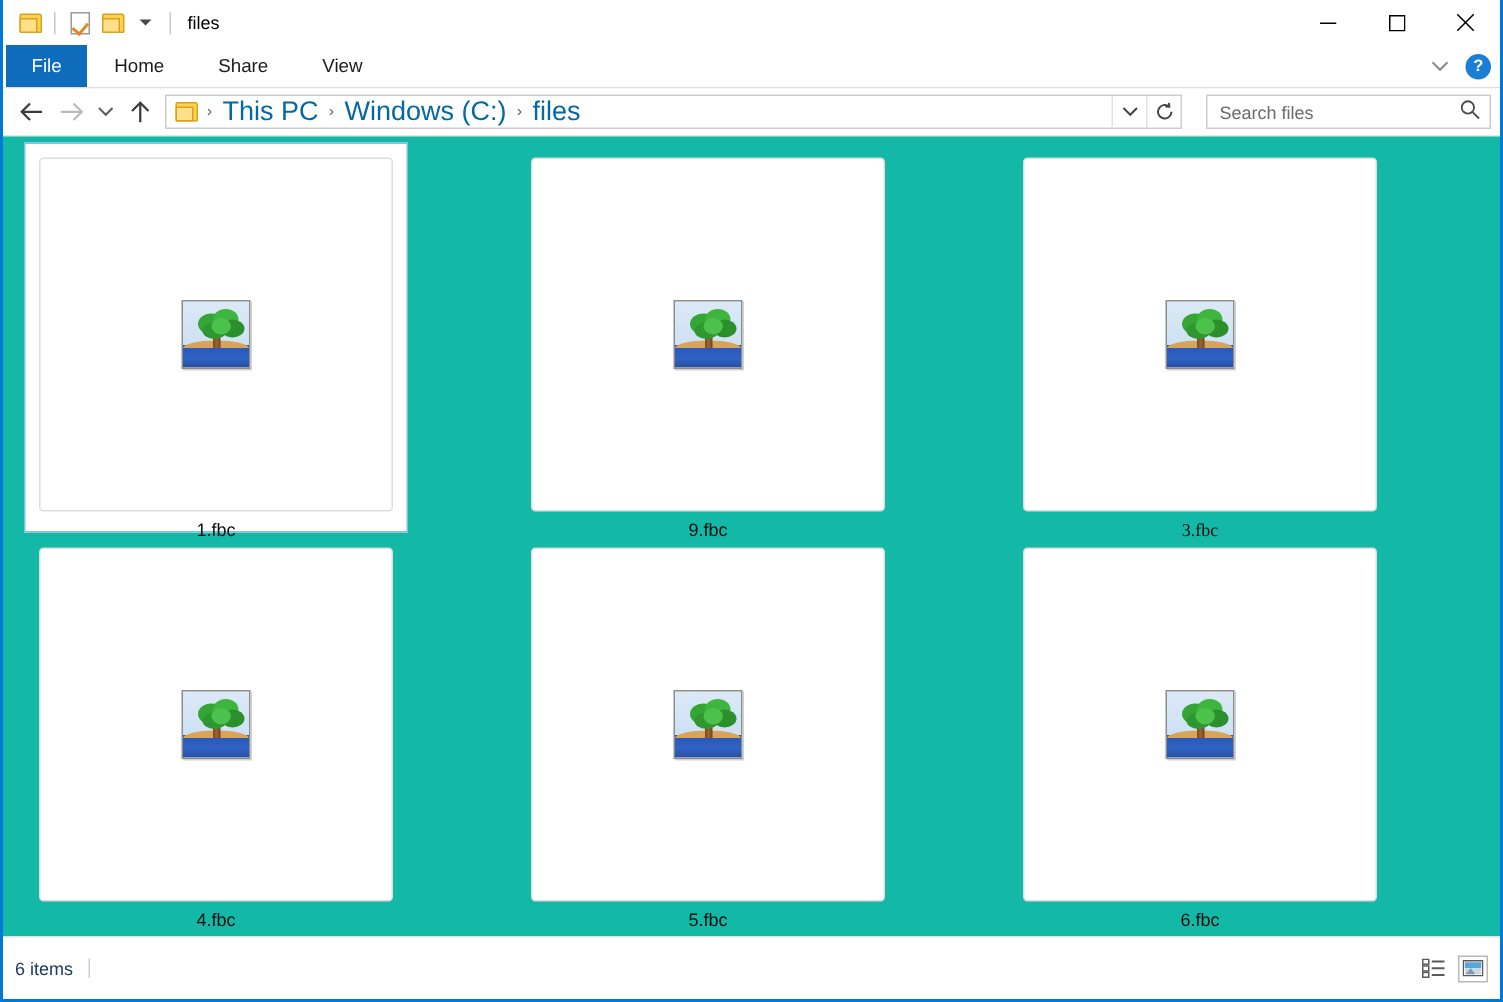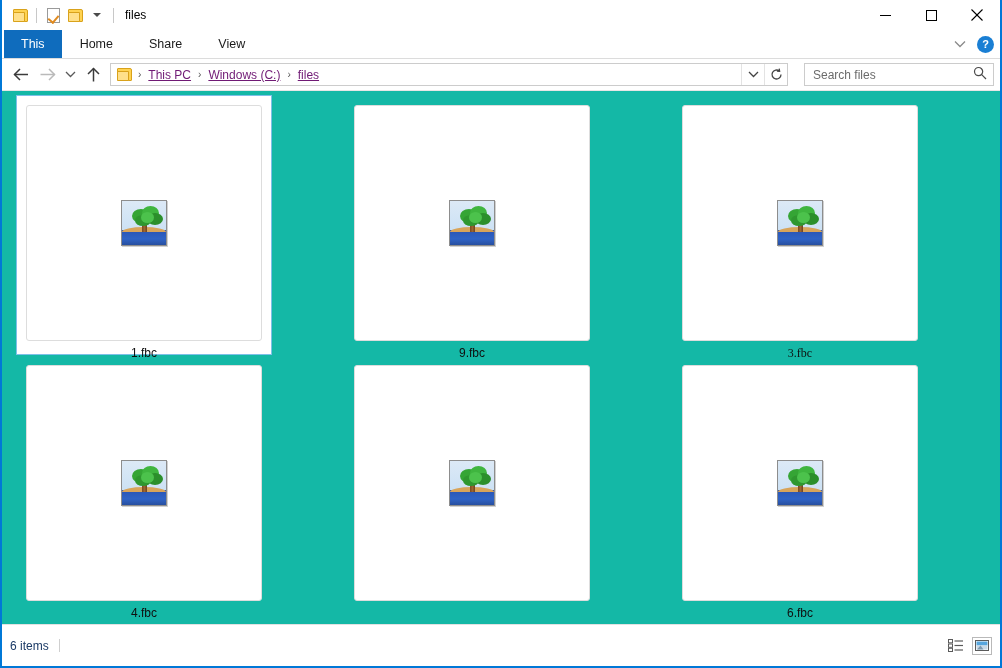--- a/index.html
+++ b/index.html
@@ -185,25 +185,24 @@
     position: relative;
   }
   #crumbs {
     display: flex;
     align-items: center;
     padding-left: 6px;
     height: 100%;
     flex: 1;
   }
   .crumb {
-    font-size: 12px;
-    color: #701a75;
+    font-size: 18px;
+    color: #0369a1;
     padding: 0 3px;
     white-space: nowrap;
-    text-decoration: underline;
   }
   .crumb-sep {
     color: #555555;
     font-size: 10px;
     padding: 0 4px;
     line-height: 1;
   }
   .crumb-folder { margin-right: 2px; display: flex; align-items: center; }
   .addr-btn {
     width: 22px; height: 21px;
@@ -393,21 +392,21 @@
       <div class="win-btn">
         <svg width="12" height="12" viewBox="0 0 12 12">
             <line x1="0.5" y1="0.5" x2="11.5" y2="11.5" stroke="#000" stroke-width="1.1"></line>
             <line x1="11.5" y1="0.5" x2="0.5" y2="11.5" stroke="#000" stroke-width="1.1"></line>
           </svg>
       </div>
     </div>
   </div>
 
   <div id="ribbon">
-    <div class="tab file">This</div>
+    <div class="tab file">File</div>
     <div class="tab">Home</div>
     <div class="tab">Share</div>
     <div class="tab">View</div>
 
     <div id="ribbon-right">
       <div class="chev-collapse">
         <svg width="12" height="8" viewBox="0 0 12 8">
             <polyline points="1,1.5 6,6.5 11,1.5" fill="none" stroke="#8a8a8a" stroke-width="1.3"></polyline>
           </svg>
       </div>
@@ -552,20 +551,21 @@
             <span class="water"></span>
               <span class="shore"></span>
               <span class="trunk"></span>
             <span class="leaf l1"></span>
               <span class="leaf l2"></span>
               <span class="leaf l3"></span>
             <span class="leaf l4"></span>
               <span class="leaf l5"></span>
           </span>
         </div>
+        <div class="item-label">5.fbc</div>
       </div>
 
       <div class="item" style="left:656px; top:260px;">
         <div class="thumb-box">
           <span class="pic-ico">
             <span class="water"></span>
               <span class="shore"></span>
               <span class="trunk"></span>
             <span class="leaf l1"></span>
               <span class="leaf l2"></span>

